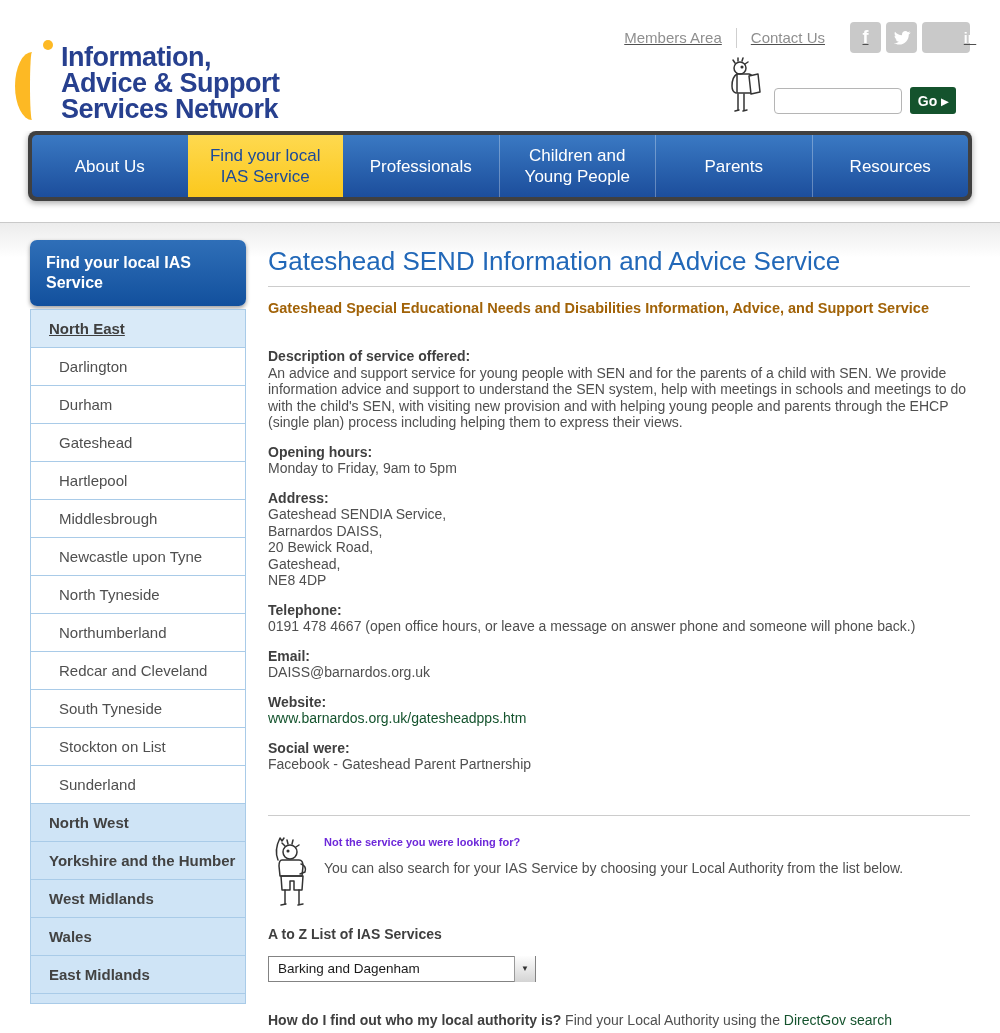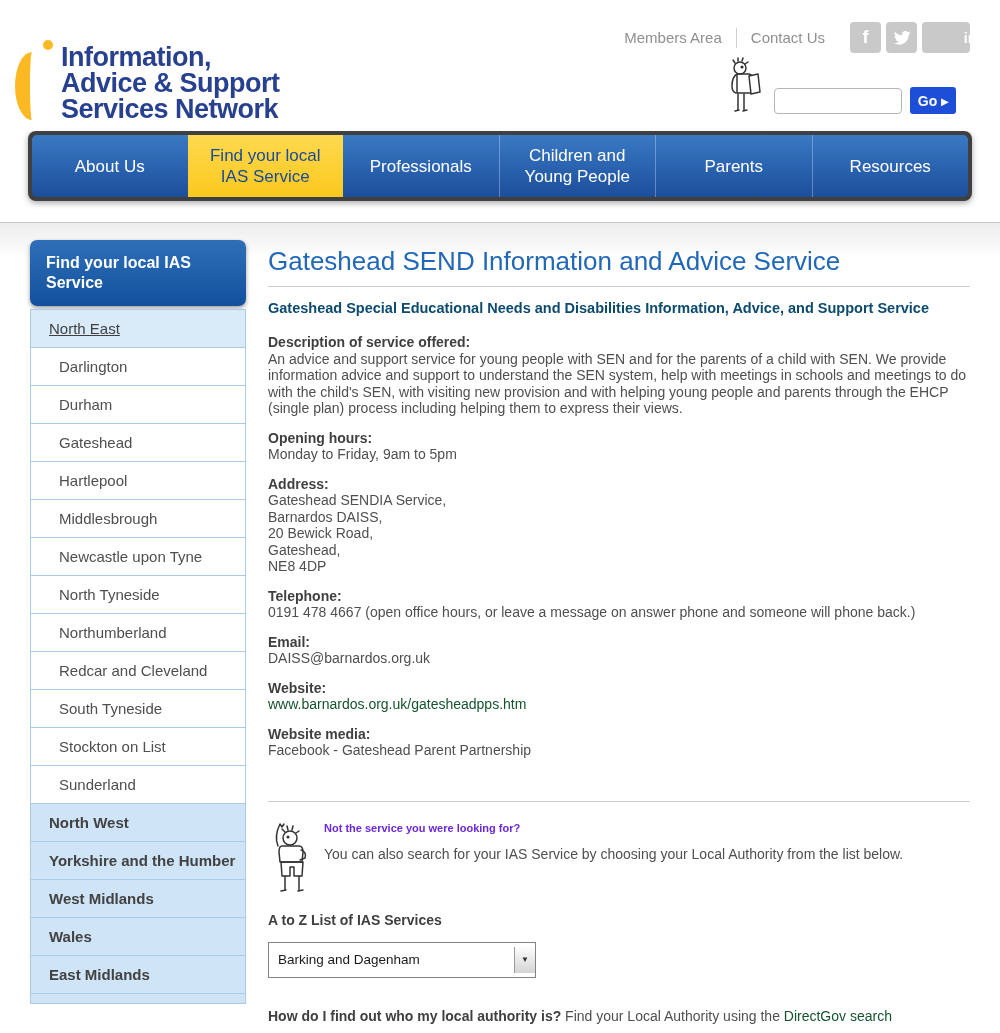--- a/index.html
+++ b/index.html
@@ -9,33 +9,33 @@
   
   .header { position:relative; height:131px; background:#fff; }
   .logo { position:absolute; left:13px; top:40px; display:flex; }
   .crescent-wrap { position:relative; width:46px; height:80px; }
   .crescent { position:absolute; left:2px; top:12px; width:34px; height:68px;
     border-radius:50%; border-left:15px solid #fdb924; }
   .crescent-dot { position:absolute; left:30px; top:0px; width:10px; height:10px;
     border-radius:50%; background:#fdb924; }
   .logo-text { font-weight:bold; font-size:27px; line-height:26px; color:#27408f;
     letter-spacing:-0.5px; margin-left:2px; margin-top:4px; }
-  .util-row { position:absolute; top:22px; right:30px; display:flex; align-items:center; }
+  .util-row { position:absolute; top:22px; right:30px; display:flex; align-items:center;text-decoration:underline; }
   .util-link { color:#8f8f8f; font-size:15px; cursor:pointer; }
   .util-sep { width:1px; height:20px; background:#cfcfcf; margin:0 14px; }
   .social-row { display:flex; margin-left:20px; }
   .social-btn { width:31px; height:31px; border-radius:4px; background:#c9c9c9;
     color:#fff; display:flex; align-items:center; justify-content:center;
     margin-left:5px; font-weight:bold; font-size:18px; cursor:pointer; }
   .social-btn svg { width:18px; height:18px; fill:#fff; }
   .search-row { position:absolute; top:56px; right:44px; display:flex; align-items:flex-end; }
   .search-figure { margin-right:8px; margin-bottom:-4px; }
   .search-input { width:128px; height:26px; border:1px solid #b5b5b5; border-radius:4px;
     padding:0 6px; font-size:13px; color:#444; outline:none; }
-  .go-btn { margin-left:8px; height:27px; width:46px; background:#1d4ed8; color:#fff;
+  .go-btn { margin-left:8px; height:27px; width:46px; background:#14532d; color:#fff;
     border:none; border-radius:3px; font-weight:bold; font-size:14px; cursor:pointer;
     font-family:"Liberation Sans",sans-serif; }
 
   
   .nav-wrap { margin:0 28px; background:#404040; border-radius:8px; padding:4px;
     box-shadow:0 2px 6px rgba(0,0,0,0.35); }
   .nav { display:flex; border-radius:5px; overflow:hidden; min-height:62px;
     background:linear-gradient(180deg,#3a79c3,#1c4e9c); }
   .nav-tab { flex:1; display:flex; align-items:center; justify-content:center;
     text-align:center; color:#fff; font-size:17px; line-height:21px; padding:0 10px;
@@ -53,44 +53,44 @@
   .content { display:flex; margin-top:-18px; position:relative; }
 
   
   .sidebar { width:216px; margin-left:30px; flex:none; }
   .sb-header { background:linear-gradient(180deg,#2f6fb8,#12509d); border-radius:7px;
     box-shadow:0 2px 4px rgba(0,0,0,0.4); color:#fff; font-weight:bold; font-size:16px;
     line-height:20px; padding:13px 16px; cursor:pointer; }
   .sb-list { margin-top:3px; border:1px solid #a9cbe8; }
   .sb-row { border-bottom:1px solid #a9cbe8; font-size:15px; cursor:pointer; }
   .sb-row:last-child { border-bottom:none; }
-  .sb-region-active { background:#d9eaf8; font-weight:normal; color:#3f3f3f;
+  .sb-region-active { background:#d9eaf8; font-weight:bold; color:#3f3f3f;
     text-decoration:underline; padding:10px 8px 10px 18px; }
   .sb-town { background:#fff; color:#4f4f4f; padding:10px 8px 10px 28px; }
   .sb-region { background:#cfe4f6; font-weight:bold; color:#424242; padding:10px 8px 10px 18px; }
   .sb-partial { background:#cfe4f6; height:9px; }
 
   
   .main { flex:1; padding:6px 30px 0 22px; }
   .page-title { color:#2268b8; font-size:26px; font-weight:normal; margin-bottom:9px; }
   .title-rule { border:none; border-top:1px solid #cccccc; margin-bottom:13px; }
-  .subtitle { font-weight:bold; font-size:14.5px; color:#0c4a6e; margin-bottom:18px; }
+  .subtitle { font-weight:bold; font-size:14.5px; color:#a16207; margin-bottom:32px; }
   .sec { margin-bottom:13px; font-size:14px; line-height:16.5px; }
   .sec .lbl { font-weight:bold; color:#3f3f3f; }
   .sec .txt { color:#4f4f4f; }
   .link { color:#14532d; text-decoration:none; cursor:pointer; }
   .mid-rule { border:none; border-top:1px solid #cccccc; margin:42px 0 16px 0; }
 
   .notfound { display:flex; align-items:flex-start; }
   .nf-figure { flex:none; margin-right:6px; }
   .nf-text h3 { color:#6d28d9; font-size:11px; font-weight:bold; margin:4px 0 12px 0; }
   .nf-text p { font-size:14px; color:#4f4f4f; }
 
   .atoz-label { font-weight:bold; font-size:14px; color:#3f3f3f; margin-top:14px; }
-  .select-box { margin-top:14px; width:268px; height:36px; border:1px solid #838383;
+  .select-box { margin-top:14px; width:268px; height:26px; border:1px solid #838383;
     background:#fff; display:flex; align-items:center; cursor:pointer; }
   .select-value { padding-left:9px; font-size:13.5px; color:#1a1a1a; }
   .select-arrow { margin-left:auto; width:21px; height:26px; border-left:1px solid #9a9a9a;
     background:linear-gradient(180deg,#fdfdfd,#d4d4d4); display:flex; align-items:center;
     justify-content:center; font-size:8px; color:#333; }
 
   .footer-line { margin-top:30px; font-size:14px; color:#4f4f4f; }
   .footer-line .q { font-weight:bold; color:#3f3f3f; }
 
   .doodle { stroke:#333; stroke-width:1.5; fill:none; stroke-linecap:round; stroke-linejoin:round; }
@@ -216,21 +216,21 @@
       <div class="lbl">Email:</div>
       <div class="txt">DAISS@barnardos.org.uk</div>
     </div>
 
     <div class="sec">
       <div class="lbl">Website:</div>
       <div><a class="link">www.barnardos.org.uk/gatesheadpps.htm</a></div>
     </div>
 
     <div class="sec">
-      <div class="lbl">Website media:</div>
+      <div class="lbl">Social were:</div>
       <div class="txt">Facebook - Gateshead Parent Partnership</div>
     </div>
 
     <hr class="mid-rule">
 
     <div class="notfound">
       <svg class="nf-figure" width="50" height="80" viewBox="0 0 50 80">
         <g class="doodle">
           <path d="M10 28 q-4 -10 2 -22 l2 3 l2 -3"></path>
           <circle cx="22" cy="20" r="7"></circle>

